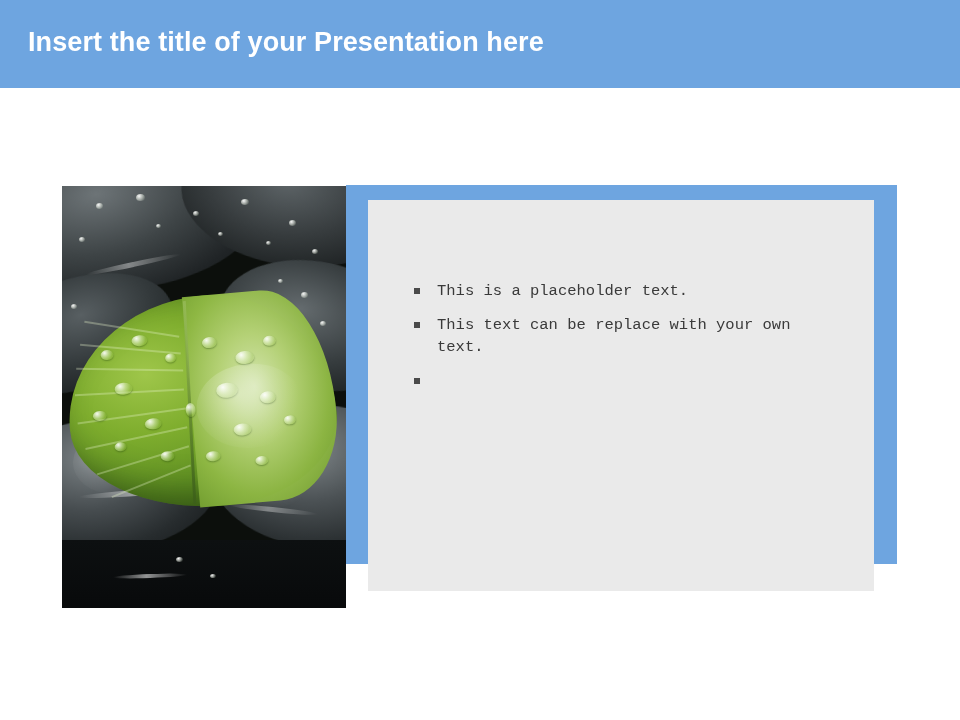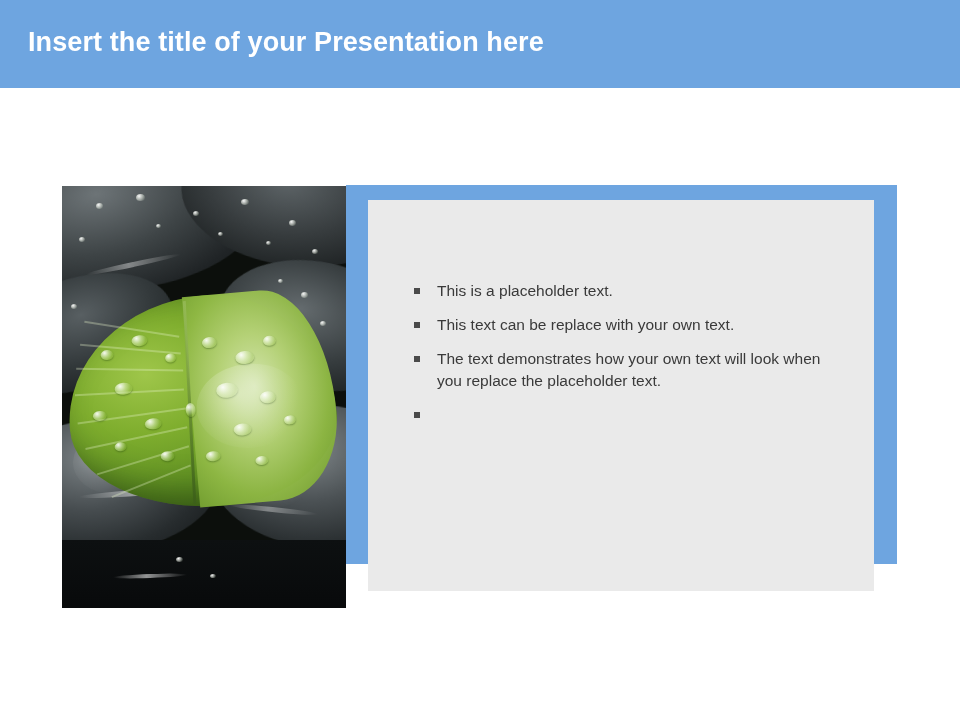--- a/index.html
+++ b/index.html
@@ -163,20 +163,21 @@
   }
 
   
   .panel-frame {
     position: absolute;
     left: 346px;
     top: 185px;
     width: 551px;
     height: 379px;
     background: #6EA5E0;
+    font-family: Liberation Mono, monospace;
   }
   .panel-inner {
     position: absolute;
     left: 22px;
     top: 15px;
     width: 506px;
     height: 391px;
     background: #EAEAEA;
   }
   .bullet-list {
@@ -295,24 +296,20 @@
         <div class="bullet-item">
           <span class="bullet-marker"></span>
           <span>This is a placeholder text.</span>
         </div>
 
         <div class="bullet-item">
           <span class="bullet-marker"></span>
           <span>This text can be replace with your own text.</span>
         </div>
 
-        <div class="bullet-item">
-          <span class="bullet-marker"></span>
-          <span>The text demonstrates how your own text will look when you replace the placeholder text.</span>
-        </div>
 
         <div class="bullet-item">
           <span class="bullet-marker"></span>
         </div>
 
       </div>
     </div>
   </div>
 
 </div>

